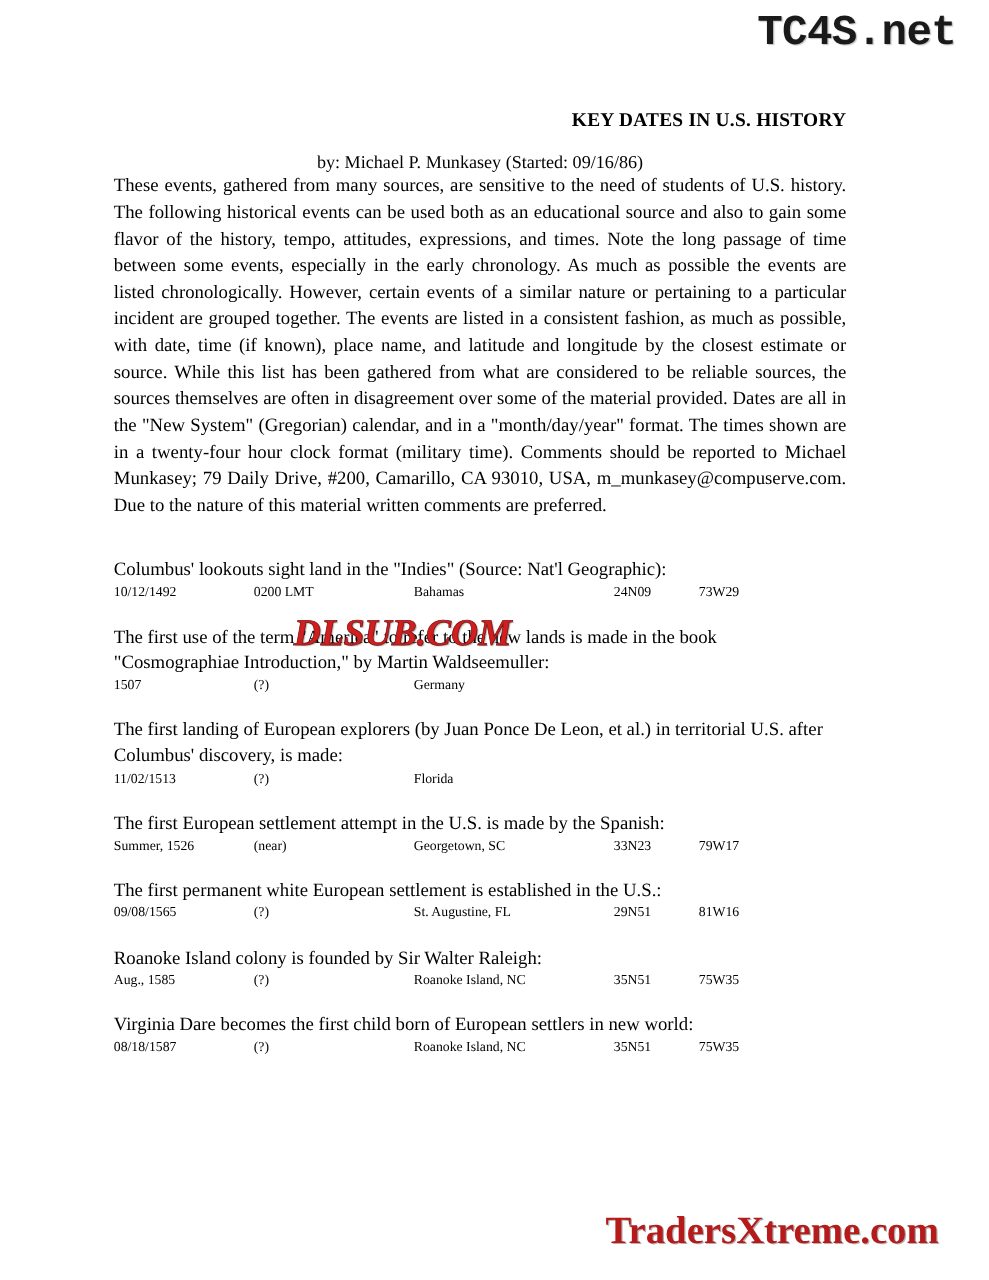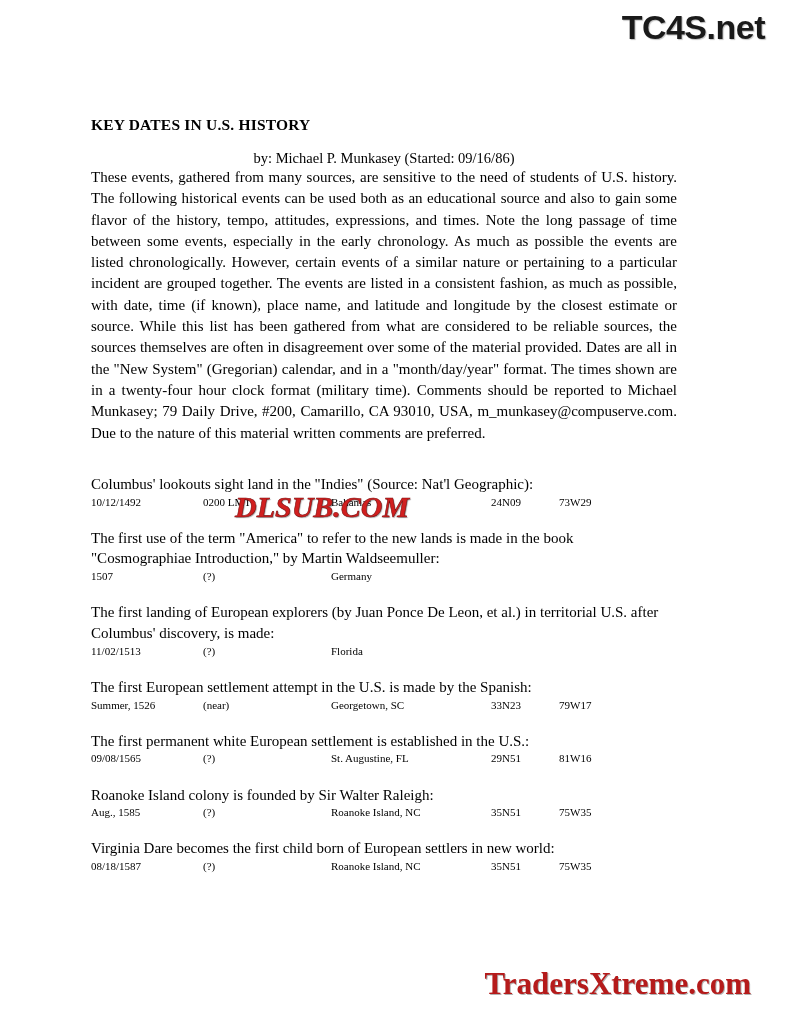--- a/index.html
+++ b/index.html
@@ -19,21 +19,21 @@
     position: relative;
     width: 791px;
     height: 1024px;
     box-sizing: border-box;
   }
   
   .wm-top {
     position: absolute;
     top: 8px;
     right: 26px;
-    font-family: Liberation Sans, sans-serif;
+    font-family: Liberation Mono, monospace;
     font-weight: bold;
     font-size: 34px;
     color: #1a1a1a;
     letter-spacing: -0.5px;
     text-shadow: 1px 1px 1px rgba(0,0,0,0.25);
   }
   .wm-bottom {
     position: absolute;
     bottom: 22px;
     right: 40px;
@@ -60,25 +60,25 @@
     -webkit-text-stroke: 0.6px #7a0d0d;
   }
   
   .doc {
     position: absolute;
     left: 91px;
     top: 0;
     width: 586px;
   }
   .title {
-    text-align: left;
+    text-align: right;
     font-weight: bold;
     font-size: 15.5px;
     letter-spacing: 0.2px;
-    margin-top: 116px;
+    margin-top: 88px;
   }
   .byline {
     text-align: center;
     font-size: 14.5px;
     margin-top: 16px;
   }
   .intro {
     font-size: 15px;
     line-height: 1.42;
     text-align: justify;

